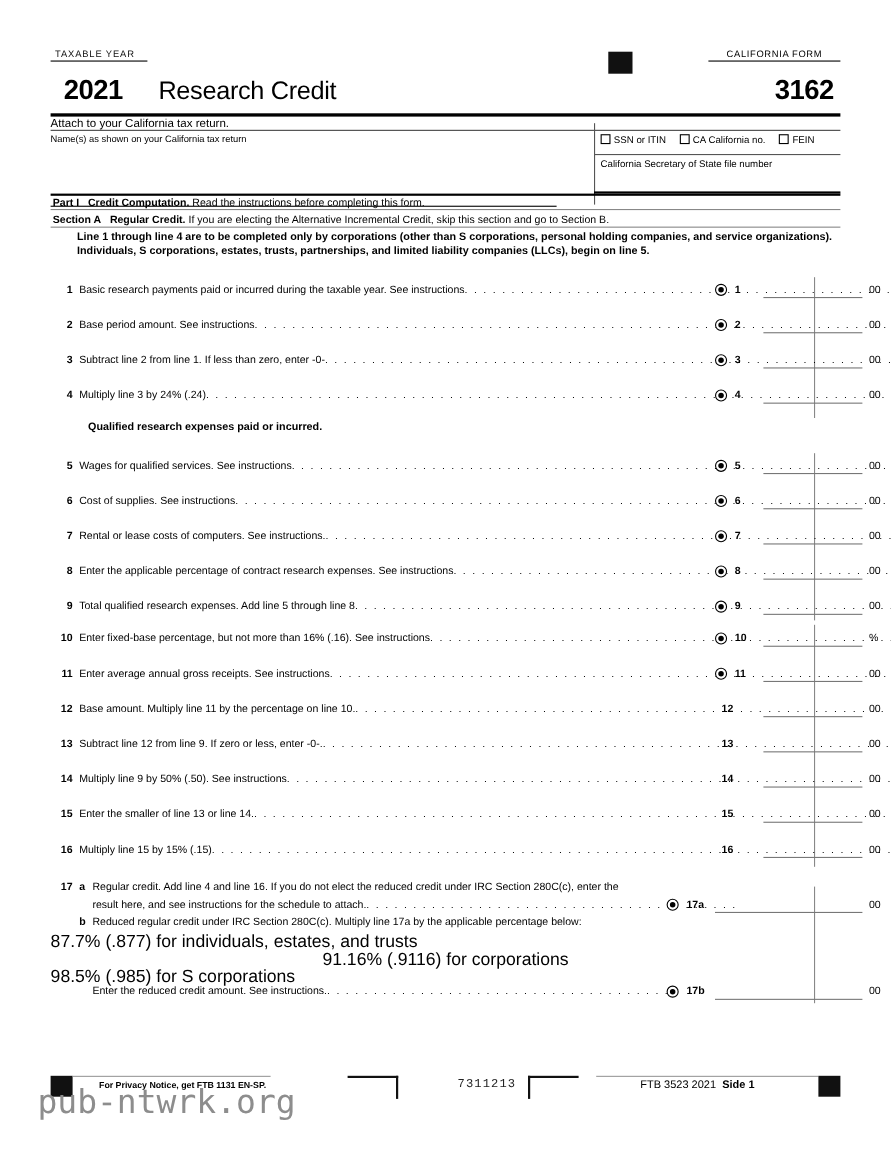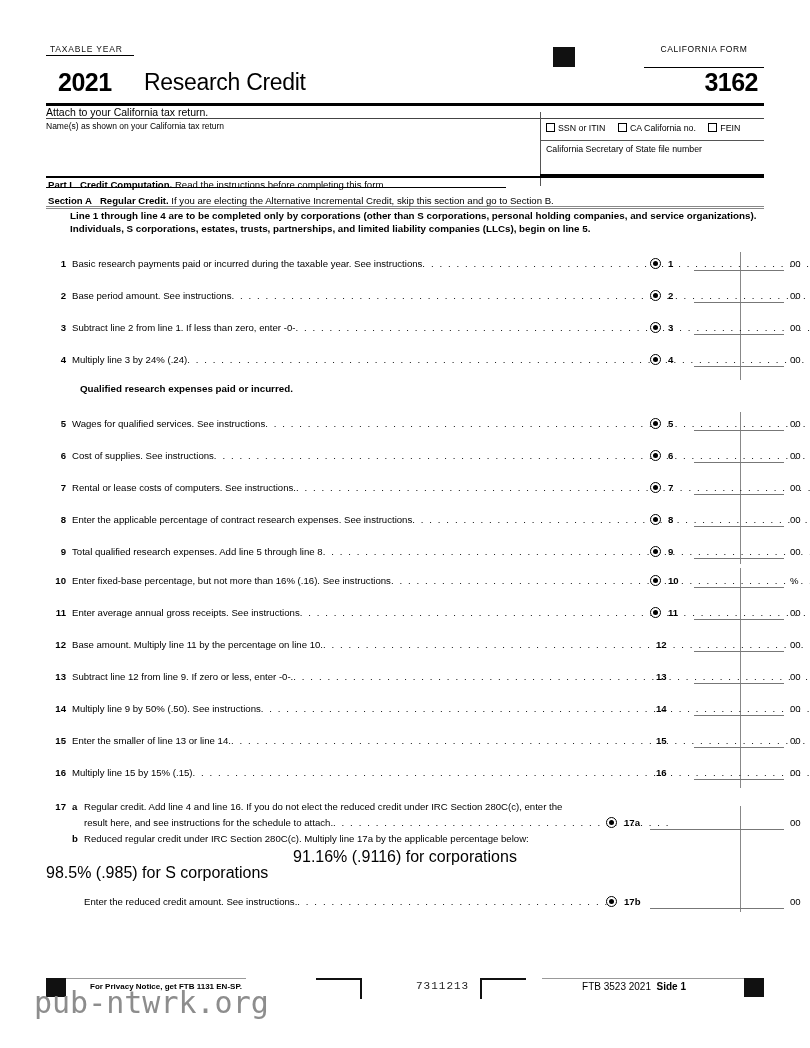--- a/index.html
+++ b/index.html
@@ -19,21 +19,21 @@
     position:absolute; left:0; top:6px; width:88px;
     border-bottom:1.5px solid #000;
     padding-bottom:1px;
   }
   .taxyear-box .lbl {
     font-size:8.5px; letter-spacing:.8px; color:#111;
     padding-left:4px;
   }
   .caform-box {
     position:absolute; right:0; top:6px; width:120px; text-align:center;
-    border-bottom:1px solid #000; padding-bottom:13px;
+    border-bottom:1px solid #000; padding-bottom:1px;
   }
   .caform-box .lbl { font-size:8.5px; letter-spacing:.6px; }
 
   .blacksq-top {
     position:absolute; left:507px; top:9px; width:22px; height:20px;
     background:#111;
   }
 
   .title-row { position:absolute; left:0; top:30px; width:718px; height:32px; }
   .year-num {
@@ -206,21 +206,21 @@
           <span class="cbx"></span><span class="t">FEIN</span>
         </span>
       </div>
 
       <div class="id-hr"></div>
       <div class="id-row2">California Secretary of State file number</div>
       <div class="id-hr2"></div>
     </div>
   </div>
 
-  <div class="band" style="top:176px; height:33px;">
+  <div class="band" style="top:176px; height:15px;">
     <div class="top-line"></div>
     <div class="bot-line"></div>
     <div class="txt">
       <span class="b">Part I</span>&nbsp;&nbsp;&nbsp;<span class="b">Credit Computation.</span> <span>Read the instructions before completing this form.</span>
     </div>
   </div>
 
   <div class="band" style="top:192px; height:15px;">
     <div class="bot-line"></div>
     <div class="txt">
@@ -378,20 +378,23 @@
     </div>
     <div class="bullet" style="left:560px; top:18.5px;"></div>
     <div style="position:absolute; left:578px; top:19px; font-size:9.6px; font-weight:bold;">17a</div>
     <div style="position:absolute; left:604px; top:31px; width:134px; height:1.1px; background:#777;"></div>
     <div style="position:absolute; left:744px; top:19px; font-size:9.6px;">00</div>
 
     <div style="position:absolute; left:26px; top:35px; font-size:9.6px; font-weight:bold;">b</div>
     <div style="position:absolute; left:38px; top:35px; font-size:9.6px; white-space:nowrap;">Reduced regular credit under IRC Section 280C(c). Multiply line 17a by the applicable percentage below:</div>
 
     <div style="position:absolute; left:0; top:50px; width:718px;">
+      <div class="it" style="height:16px;">
+        <span class="dot"></span><span>87.7% (.877) for individuals, estates, and trusts</span>
+      </div>
       <div class="it" style="height:16px;text-align:center;">
         <span class="dot"></span><span>91.16% (.9116) for corporations</span>
       </div>
       <div class="it" style="height:16px;">
         <span class="dot"></span><span>98.5% (.985) for S corporations</span>
       </div>
     </div>
 
     <div style="position:absolute; left:38px; top:98px; font-size:9.6px; white-space:nowrap;">
       <span>Enter the reduced credit amount. See instructions.</span><span class="leader">. . . . . . . . . . . . . . . . . . . . . . . . . . . . . . . . . . . . . .</span>

